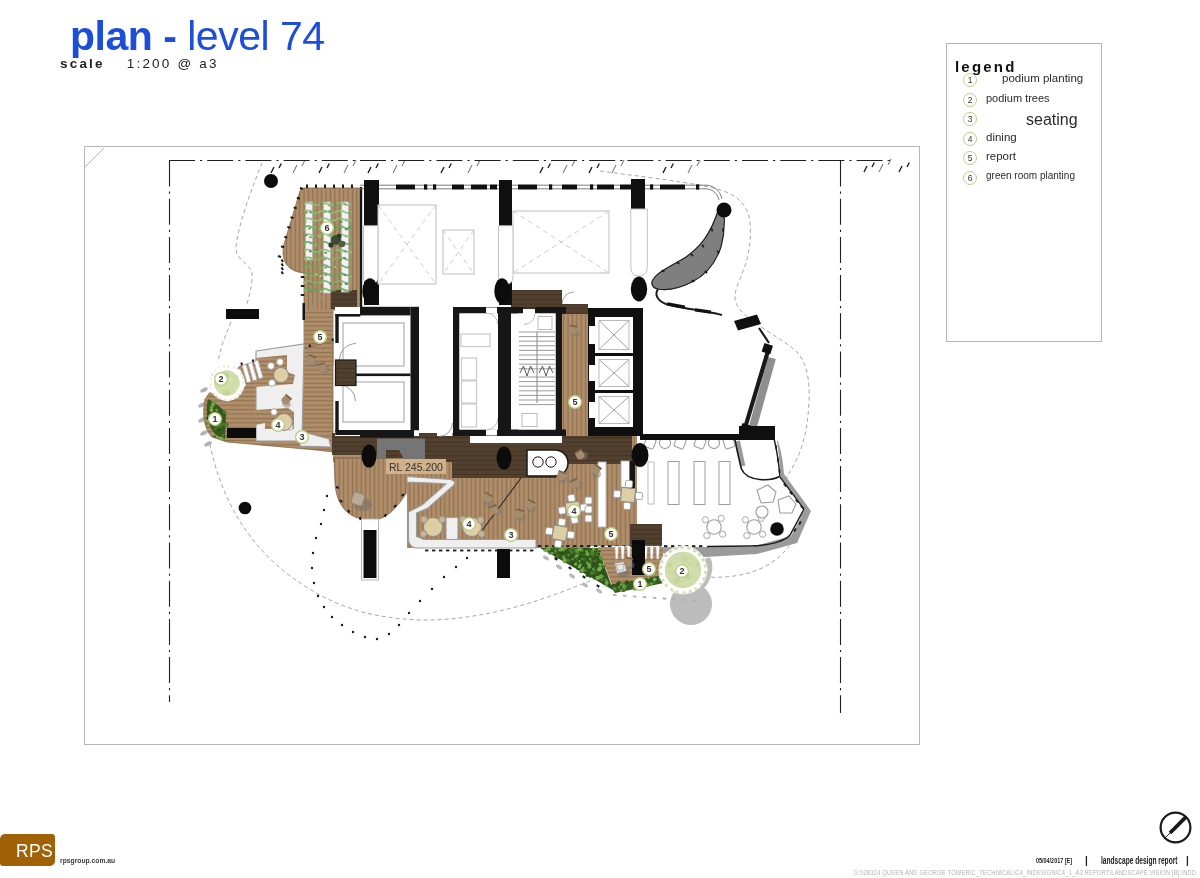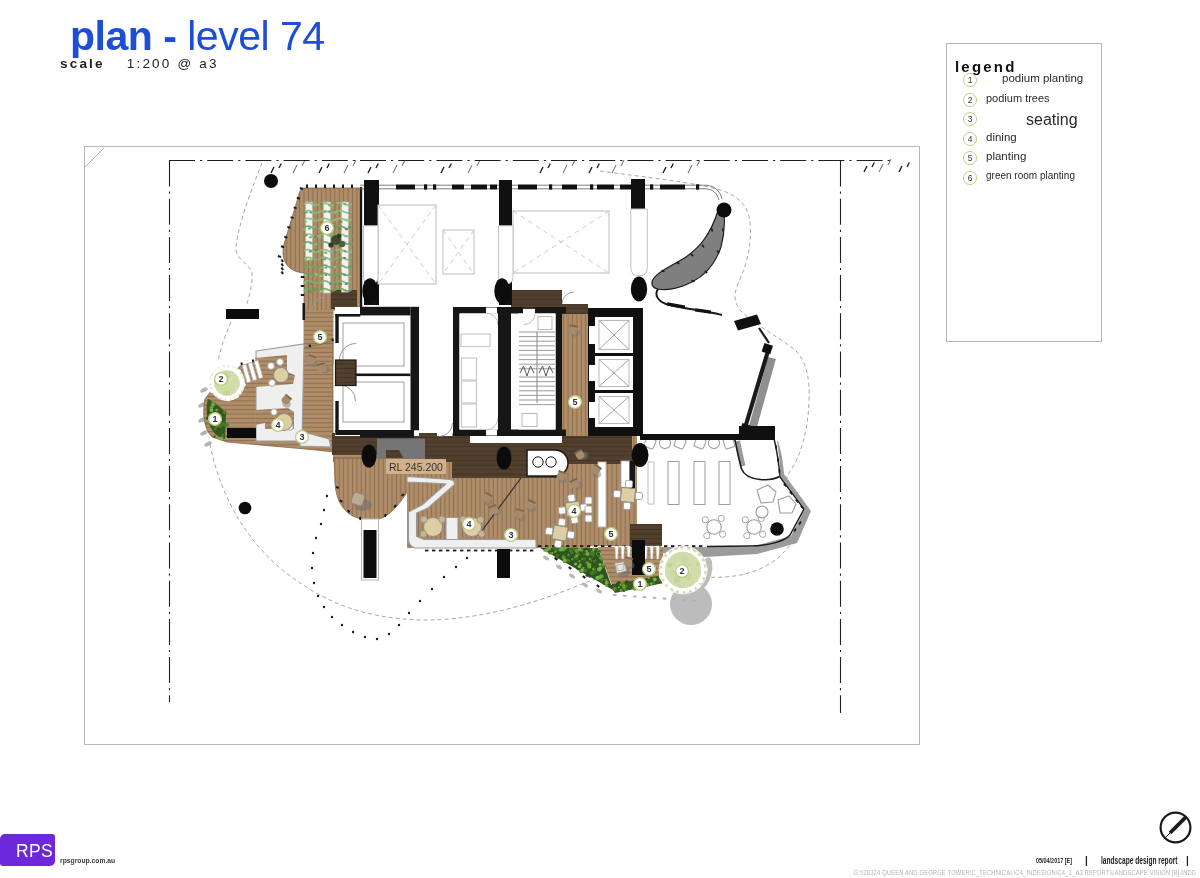--- a/index.html
+++ b/index.html
@@ -26,21 +26,21 @@
   <div class="abs" style="left:16px;top:48.5px;width:12px;height:12px;border:1px solid #bccf85;border-radius:50%;text-align:center;font-size:8.5px;line-height:12px;color:#333;">2</div>
   <div class="abs" style="left:39px;top:47.5px;font-size:11px;color:#2a2a2a;">podium trees</div>
 
   <div class="abs" style="left:16px;top:68px;width:12px;height:12px;border:1px solid #bccf85;border-radius:50%;text-align:center;font-size:8.5px;line-height:12px;color:#333;">3</div>
   <div class="abs" style="left:39px;top:67px;font-size:16px;color:#2a2a2a;margin-left:40px;">seating</div>
 
   <div class="abs" style="left:16px;top:87.5px;width:12px;height:12px;border:1px solid #bccf85;border-radius:50%;text-align:center;font-size:8.5px;line-height:12px;color:#333;">4</div>
   <div class="abs" style="left:39px;top:86.5px;font-size:11.5px;color:#2a2a2a;text-align:right;">dining</div>
 
   <div class="abs" style="left:16px;top:107px;width:12px;height:12px;border:1px solid #bccf85;border-radius:50%;text-align:center;font-size:8.5px;line-height:12px;color:#333;">5</div>
-  <div class="abs" style="left:39px;top:106px;font-size:11.5px;color:#2a2a2a;">planting</div>
+  <div class="abs" style="left:39px;top:106px;font-size:11.5px;color:#2a2a2a;">report</div>
 
   <div class="abs" style="left:16px;top:126.5px;width:12px;height:12px;border:1px solid #bccf85;border-radius:50%;text-align:center;font-size:8.5px;line-height:12px;color:#333;">6</div>
   <div class="abs" style="left:39px;top:125.5px;font-size:10px;color:#2a2a2a;">green room planting</div>
 </div>
 
 <svg class="abs" style="left:0;top:0;" width="1200" height="878" viewBox="0 0 1200 878">
 <defs>
 <pattern id="woodV" width="4.4" height="60" patternUnits="userSpaceOnUse">
   <rect width="4.4" height="60" fill="#ab8966"></rect>
   <rect x="0" width="0.9" height="60" fill="#91704f"></rect>
@@ -1231,21 +1231,21 @@
       <circle cx="682" cy="571" r="6.4" fill="#ffffff" stroke="#b9cb7d" stroke-width="1.3"></circle>
       <text x="682" y="574" font-size="9" font-weight="bold" fill="#333" text-anchor="middle" font-family="Liberation Sans, sans-serif">2</text>
     </g>
 
 <g>
       <rect x="386" y="459" width="60" height="15" fill="#d0b189"></rect>
       <text x="389" y="470.5" font-size="10.5" fill="#333" font-family="Liberation Sans, sans-serif">RL 245.200</text>
     </g>
 </svg>
 
-<div class="abs" style="left:0px;top:834px;width:55px;height:32px;background:#6d28d9;border-radius:5px 3px 5px 3px;">
+<div class="abs" style="left:0px;top:834px;width:55px;height:32px;background:#a16207;border-radius:5px 3px 5px 3px;">
   <div class="abs" style="left:16px;top:7px;color:#fff;font-size:17.5px;font-weight:normal;letter-spacing:0.3px;">RPS</div>
 </div>
 
 <div class="abs" style="left:60px;top:856px;font-size:7.5px;font-weight:bold;color:#3a3a3a;transform:scaleX(0.9);transform-origin:0 0;">rpsgroup.com.au</div>
 
 <div class="abs" style="left:1036px;top:856px;font-size:8px;font-weight:bold;color:#222;transform:scaleX(0.68);transform-origin:0 0;white-space:nowrap;">05/04/2017 [E]</div>
 
 <div class="abs" style="left:1085px;top:855px;font-size:10px;font-weight:bold;color:#222;">|</div>
 
 <div class="abs" style="left:1101px;top:854px;font-size:10.5px;font-weight:bold;color:#222;white-space:nowrap;transform:scaleX(0.63);transform-origin:0 0;">landscape design report</div>

